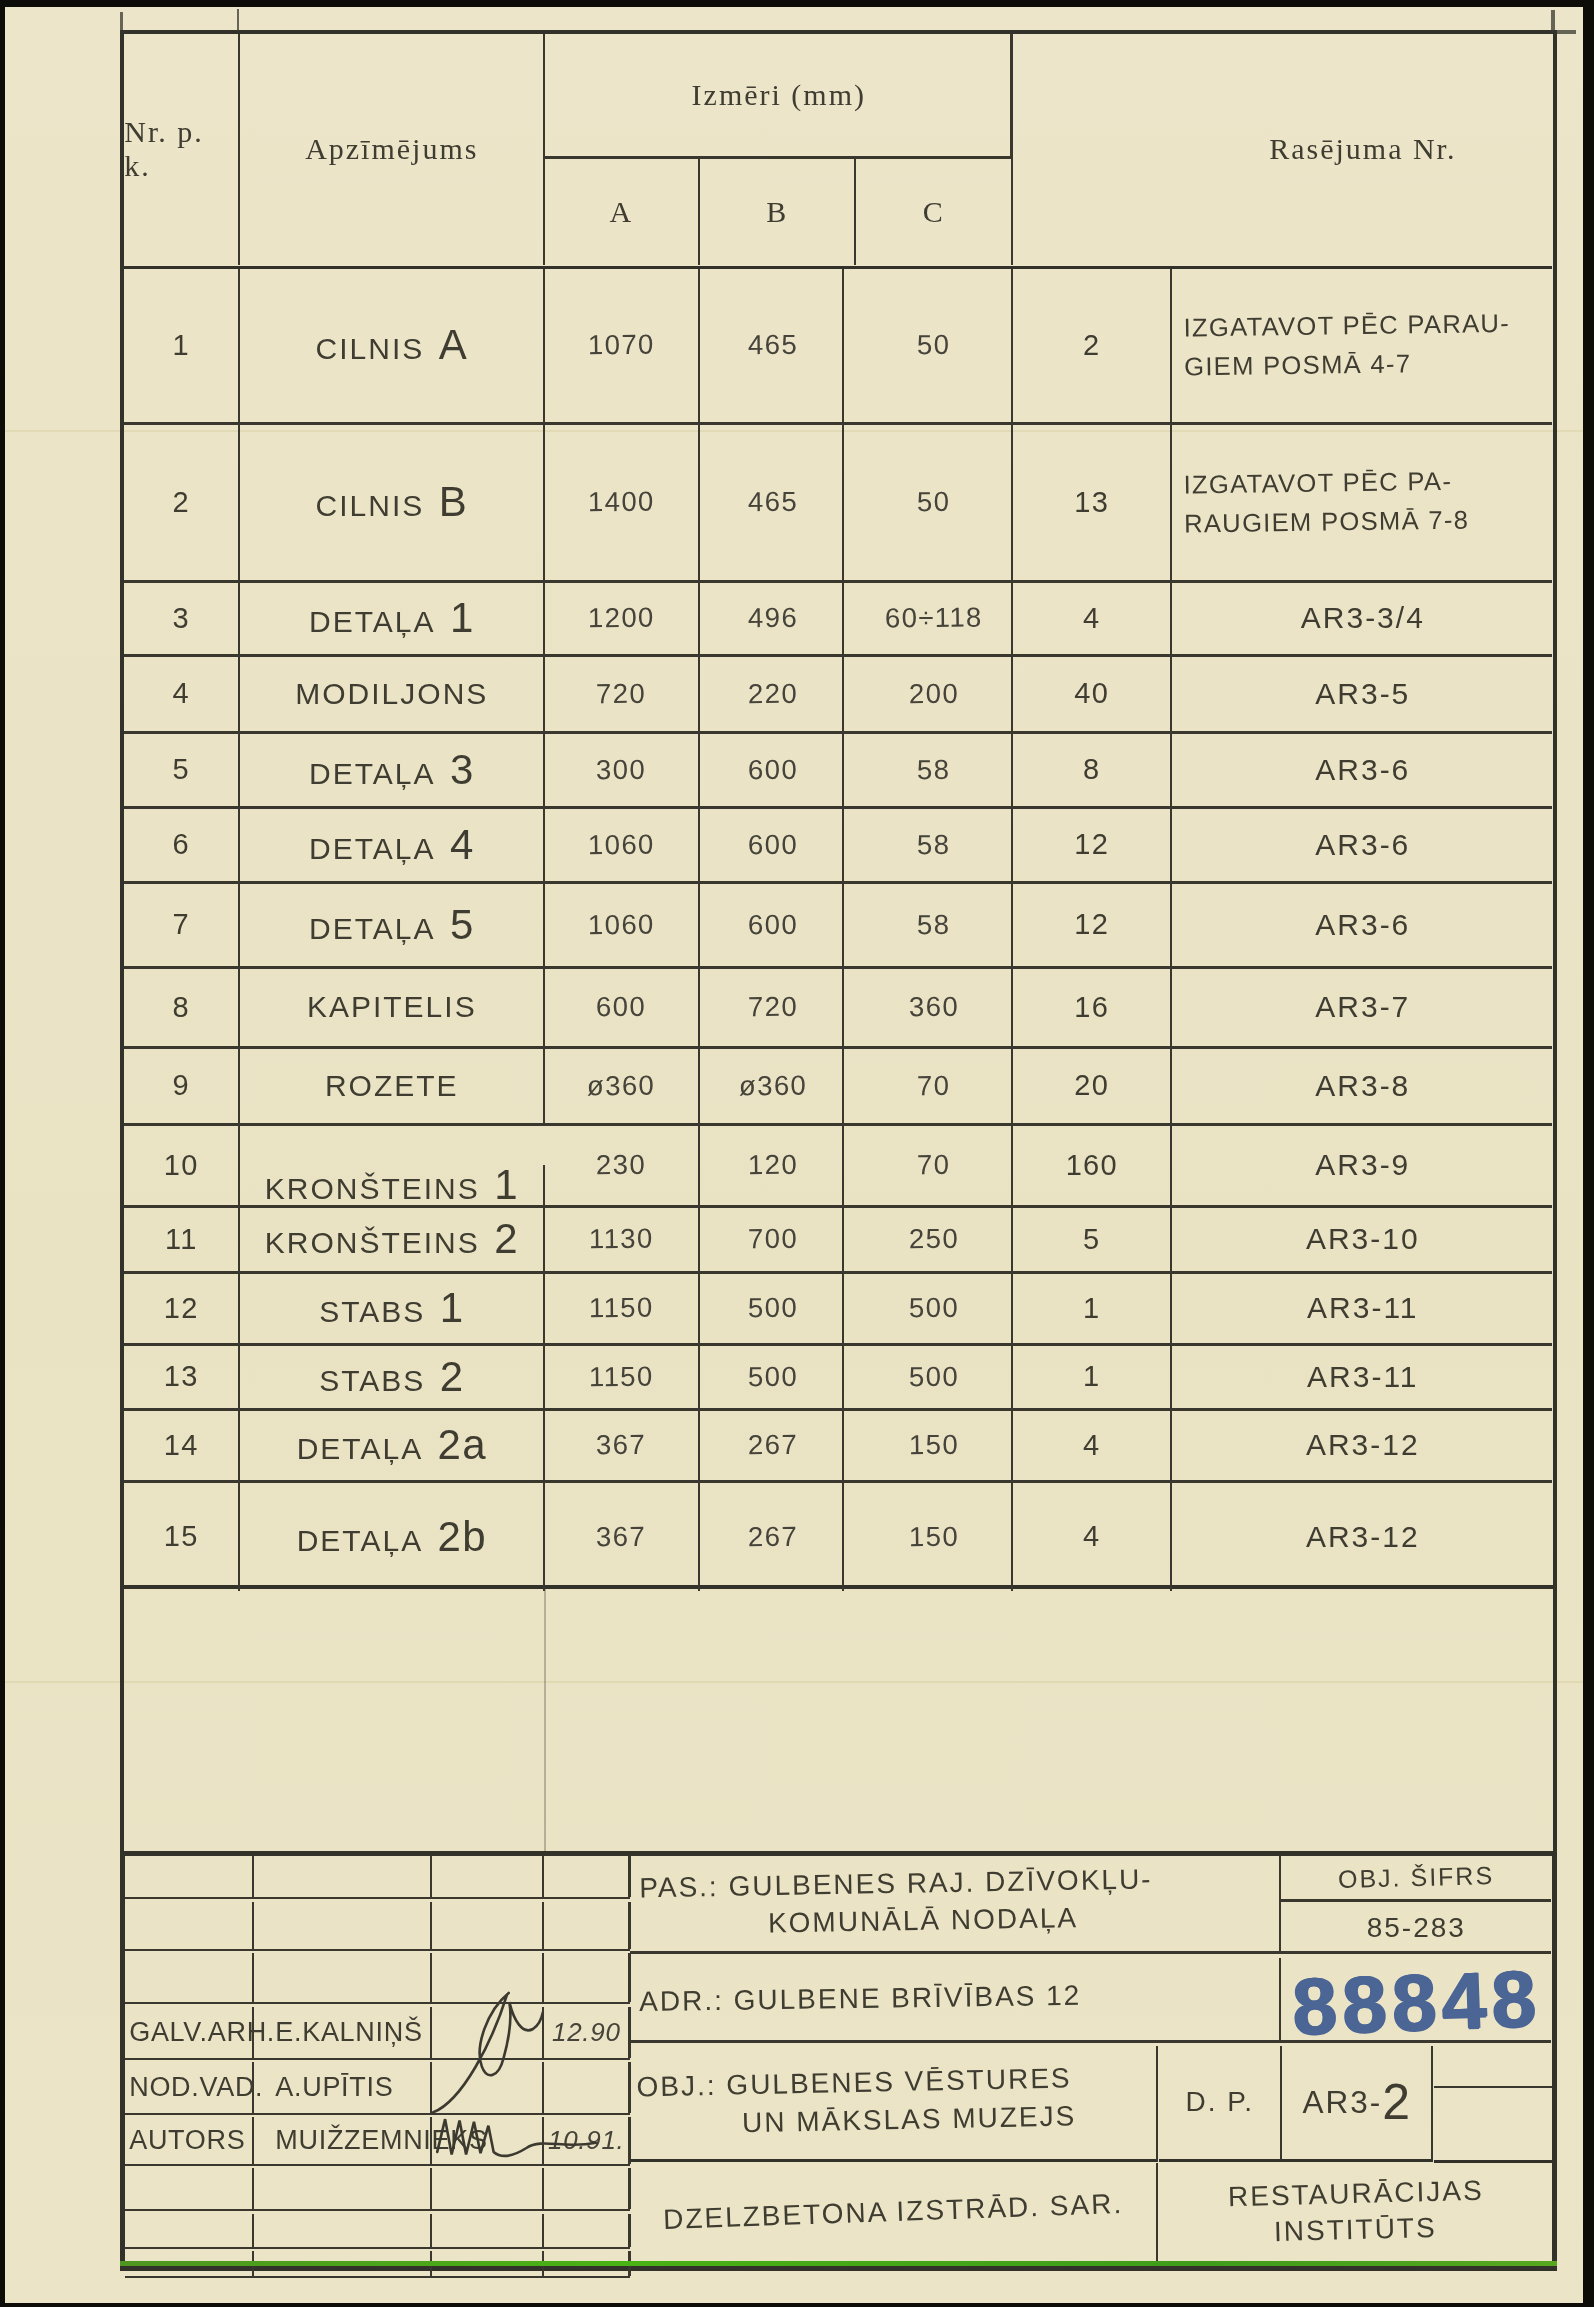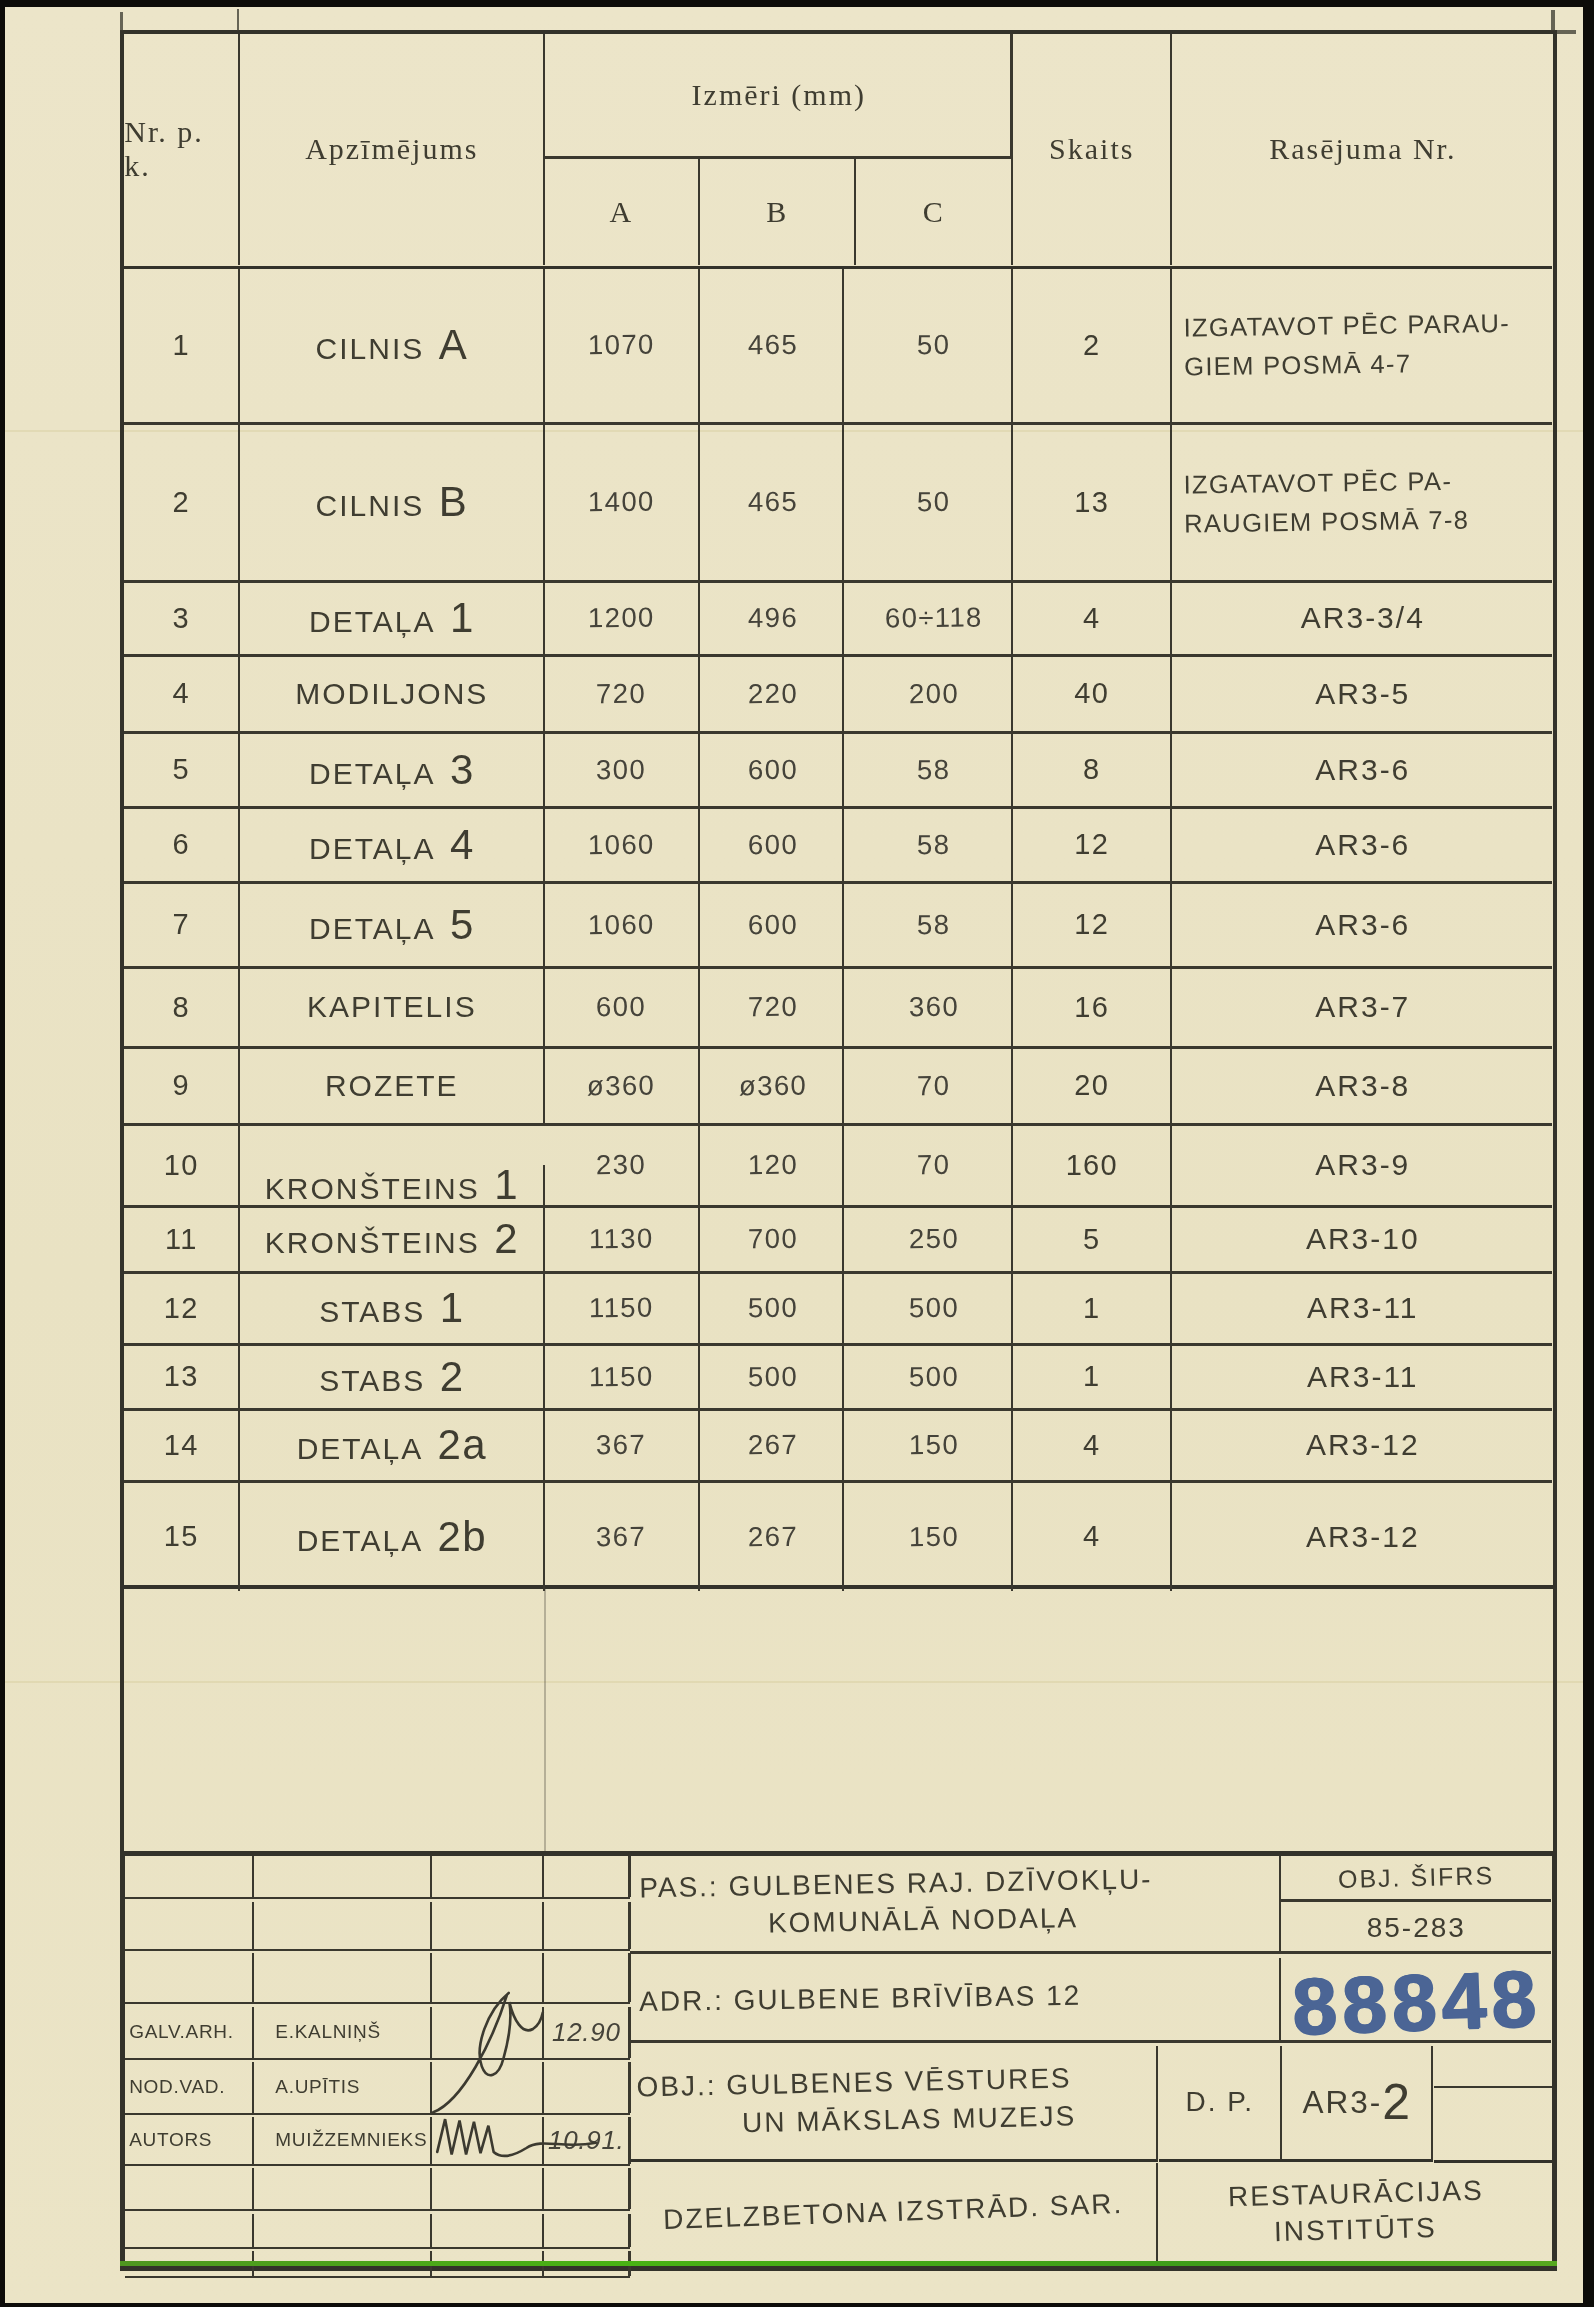--- a/index.html
+++ b/index.html
@@ -46,21 +46,21 @@
   
   .tblock{position:absolute;left:115px;top:1844px;width:1437px;height:420px;
           border:5.3px solid #33322a;box-sizing:border-box;}
   .tb{position:absolute;box-sizing:border-box;display:flex;align-items:center;justify-content:center;}
   .tbl-row{position:absolute;left:0;width:505px;box-sizing:border-box;border-bottom:2.6px solid #3a382e;}
   .tbl-cell{position:absolute;top:0;bottom:0;box-sizing:border-box;display:flex;align-items:center;}
   .lc0{left:0;width:129px;border-right:2.6px solid #3a382e;padding-left:3.9px;}
   .lc1{left:129px;width:178px;border-right:2.6px solid #3a382e;padding-left:21px;}
   .lc2{left:307px;width:112px;border-right:2.6px solid #3a382e;}
   .lc3{left:419px;width:87px;border-right:3.3px solid #3a382e;}
-  .small-label{font-size:19px;letter-spacing:0.7px;color:#3f3d31;white-space:nowrap;}
+  .small-label{font-size:27px;letter-spacing:0.7px;color:#3f3d31;white-space:nowrap;}
   .tbtext{font-size:28px;letter-spacing:2px;color:#3f3d31;white-space:nowrap;}
   .date{font-size:26px;font-style:italic;color:#45433a;letter-spacing:0.7px;}
   .bigblue{
     font-size:80px;font-weight:bold;color:#4b6595;letter-spacing:5.3px;
     transform:rotate(-2deg) translateY(3.9px);
     text-shadow:1.3px 0 #4b6595,-0.7px 0 #4b6595,0 1.3px #4b6595;
   }
   .sig{position:absolute;pointer-events:none;}
   .greenline{position:absolute;left:115px;top:2254px;width:1437px;height:5.9px;
     background:linear-gradient(90deg,#4f9620 0%,#49b214 35%,#3f9c1a 75%,#57a81f 100%);}
@@ -87,23 +87,20 @@
       <div class="subline"></div>
       <div class="hcell vline" style="left:420px;top:125px;width:156px;height:106px;">
         <span class="htext">A</span>
       </div>
       <div class="hcell vline" style="left:576px;top:125px;width:156px;height:106px;">
         <span class="htext">B</span>
       </div>
       <div class="hcell vline" style="left:732px;top:125px;width:157px;height:106px;">
         <span class="htext">C</span>
       </div>
-      <div class="hcell vline" style="left:889px;top:0;width:159px;height:231px;">
-        <span class="htext">Skaits</span>
-      </div>
       <div class="hcell" style="left:1048px;top:0;width:381px;height:231px;">
         <span class="htext">Rasējuma  Nr.</span>
       </div>
 
       <div style="position:absolute;left:886px;top:0;width:2.6px;height:125px;background:#3a382e;"></div>
     </div>
     <div class="rows" id="rows">
         <div class="trow" style="height: 156px;">
           <div class="cell c0">
             <span class="num">1</span>

